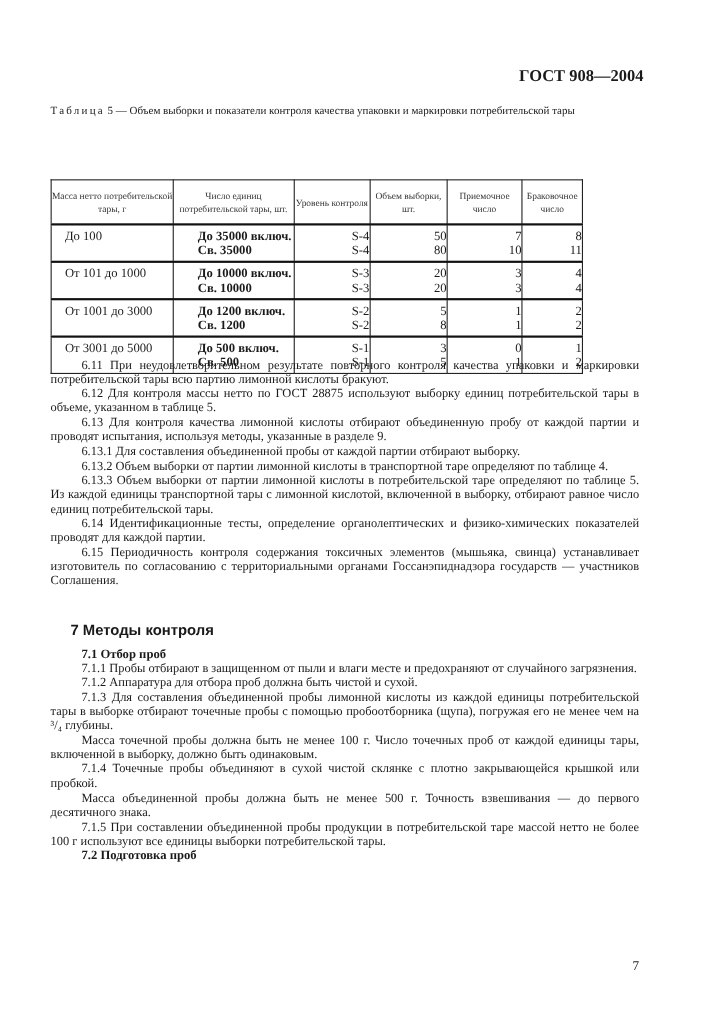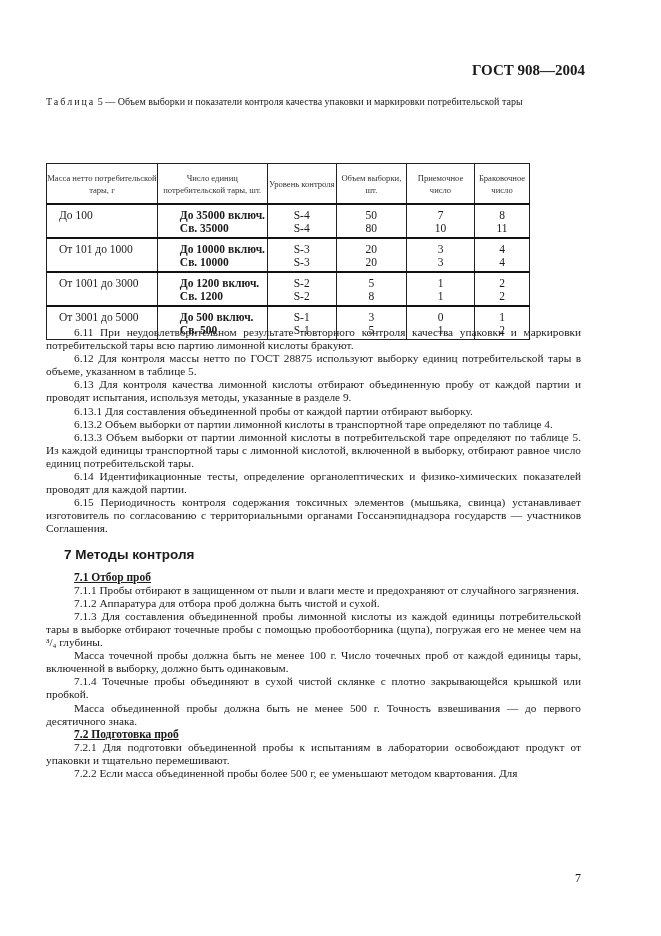--- a/index.html
+++ b/index.html
@@ -10,26 +10,26 @@
   .caption .spaced { letter-spacing:2px; }
   table.t5 { position:absolute; left:46px; top:127px; width:484px; border-collapse:collapse;
              font-size:11.5px;margin-top:36px; }
   table.t5 td, table.t5 th { border:1.5px solid #222; padding:0; vertical-align:top; }
   table.t5 th { font-weight:normal; font-size:8.6px; line-height:12px; text-align:center;
                 vertical-align:middle; height:39px; color:#333; }
   table.t5 td { height:28px; line-height:12.5px; padding-top:4px; }
   table.t5 tbody tr { border-top:2.5px solid #111; }
   td.c0 { padding-left:12px !important; }
   td.c1 { padding-left:22px !important;font-weight:bold; }
-  td.cc { text-align:center; }
+  td.cc { text-align:right; }
   .col0{width:108px}.col1{width:107px}.col2{width:67px}.col3{width:68px}.col4{width:66px}.col5{width:53px}
   .body { position:absolute; left:46px; top:326px; width:535px; font-size:11.3px; line-height:13.1px; text-align:justify; }
   .p { text-indent:28px; margin:0; }
-  .h1 { font-family:"Liberation Sans", sans-serif; font-weight:bold; font-size:13.5px; margin:12px 0 10px 18px; }
-  .h2 { font-weight:bold; font-size:11.5px; margin:0 0 0 28px;text-decoration:underline; }
+  .h1 { font-family:"Liberation Sans", sans-serif; font-weight:bold; font-size:13.5px; margin:30px 0 10px 18px; }
+  .h2 { font-weight:bold; font-size:11.5px; margin:0 0 0 28px; }
   .pg { position:absolute; right:80px; top:871px; font-size:12px; }
 </style>
 </head>
 <body>
 
 <div class="hdr">ГОСТ 908—2004</div>
 
 <div class="caption">
   <span class="spaced">Таблица</span>
   <span>5</span><span> — Объем выборки и показатели контроля качества упаковки и маркировки потребительской тары</span>
@@ -155,21 +155,18 @@
     </div>
   <div class="h1">7 Методы контроля</div>
   <div class="h2">7.1 Отбор проб</div>
   <div id="p71">
       <p class="p">7.1.1 Пробы отбирают в защищенном от пыли и влаги месте и предохраняют от случайного загрязнения.</p>
       <p class="p">7.1.2 Аппаратура для отбора проб должна быть чистой и сухой.</p>
       <p class="p">7.1.3 Для составления объединенной пробы лимонной кислоты из каждой единицы потребительской тары в выборке отбирают точечные пробы с помощью пробоотборника (щупа), погружая его не менее чем на ³/₄ глубины.</p>
       <p class="p">Масса точечной пробы должна быть не менее 100 г. Число точечных проб от каждой единицы тары, включенной в выборку, должно быть одинаковым.</p>
       <p class="p">7.1.4 Точечные пробы объединяют в сухой чистой склянке с плотно закрывающейся крышкой или пробкой.</p>
       <p class="p">Масса объединенной пробы должна быть не менее 500 г. Точность взвешивания — до первого десятичного знака.</p>
+      <p class="p">7.1.5 При составлении объединенной пробы продукции в потребительской таре массой нетто не более 100 г используют все единицы выборки потребительской тары.</p>
     </div>
   <div class="h2">7.2 Подготовка проб</div>
-  <div id="p72">
-      <p class="p">7.2.1 Для подготовки объединенной пробы к испытаниям в лаборатории освобождают продукт от упаковки и тщательно перемешивают.</p>
-      <p class="p">7.2.2 Если масса объединенной пробы более 500 г, ее уменьшают методом квартования. Для</p>
-    </div>
 </div>
 
 <div class="pg">7</div>
 
 </body></html>

